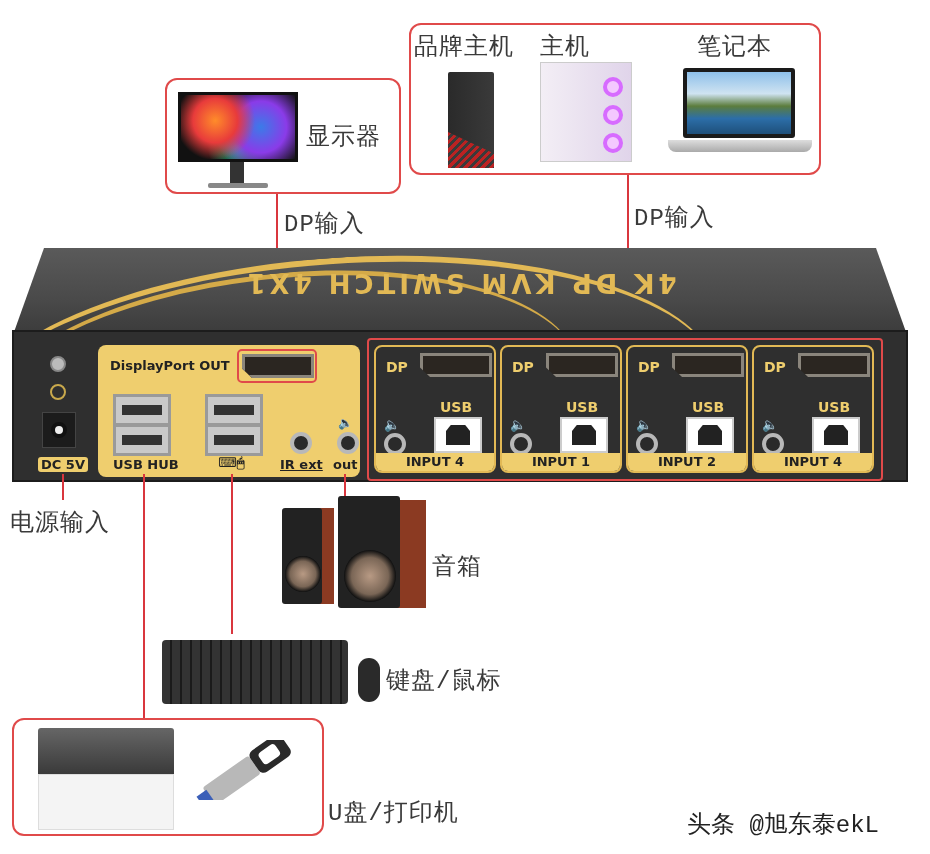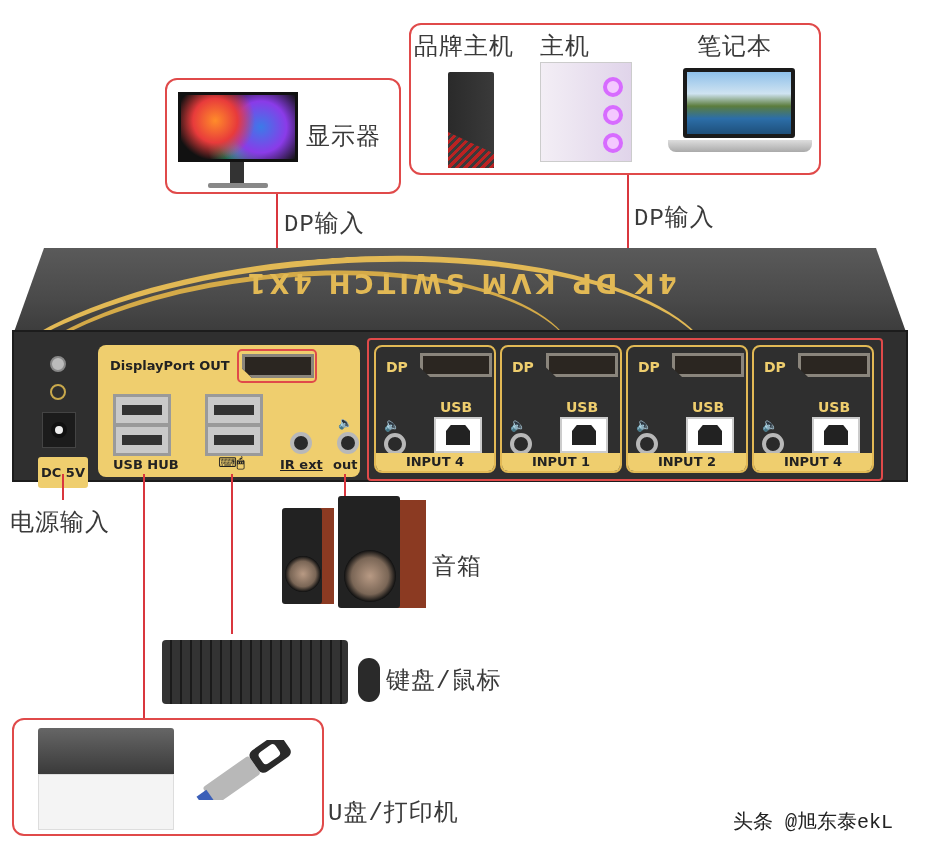--- a/index.html
+++ b/index.html
@@ -99,21 +99,21 @@
 <div class="dev-top"></div>
 <div class="dev-swoosh"></div>
 <div class="dev-title">4K DP KVM SWITCH 4X1</div>
 <div class="dev-front"></div>
 
 <div class="abs" style="left:50px;top:356px;width:16px;height:16px;border-radius:50%;background:#bbb;border:2px solid #888;"></div>
 <div class="abs" style="left:50px;top:384px;width:16px;height:16px;border-radius:50%;border:2px solid #c9a94c;"></div>
 <div class="abs" style="left:42px;top:412px;width:34px;height:36px;background:#1c1c1c;border:1px solid #444;">
   <div style="position:absolute;left:8px;top:9px;width:16px;height:16px;border-radius:50%;background:#eee;border:4px solid #111;"></div>
 </div>
-<div class="abs panel-txt" style="left:38px;top:457px;background:#efce6e;padding:8px 3px;border-radius:3px;">DC 5V</div>
+<div class="abs panel-txt" style="left:38px;top:457px;background:#efce6e;padding:0 3px;border-radius:3px;">DC 5V</div>
 
 <div class="gold-panel"></div>
 <div class="panel-txt" style="left:110px;top:358px;">DisplayPort OUT</div>
 <div class="redbox" style="left:237px;top:349px;width:80px;height:34px;border-radius:5px;"></div>
 <div class="dp-port" style="left:242px;top:354px;"></div>
 
 <div class="usb-a" style="left:113px;top:394px;"></div>
 <div class="usb-a" style="left:113px;top:424px;"></div>
 <div class="panel-txt" style="left:113px;top:457px;">USB HUB</div>
 
@@ -192,13 +192,13 @@
 <svg class="usbstick" viewBox="0 0 110 60">
   <g transform="rotate(-35 55 30)">
     <rect x="10" y="20" width="56" height="22" rx="3" fill="#b8b8b8"></rect>
     <rect x="66" y="18" width="38" height="26" rx="6" fill="#2a2a2a"></rect>
     <rect x="74" y="24" width="20" height="14" rx="4" fill="#fff"></rect>
     <rect x="0" y="24" width="12" height="14" fill="#3b5fb8"></rect>
   </g>
 </svg>
 <div class="lbl" style="left:328px;top:765px;margin-top:31px;">U盘/打印机</div>
 
-<div class="lbl lbl-sm" style="left:733px;top:808px;font-size:20px;color:#222;letter-spacing:0;">头条 @旭东泰ekL</div>
+<div class="lbl lbl-sm" style="left:687px;top:808px;font-size:24px;color:#222;letter-spacing:0;">头条 @旭东泰ekL</div>
 
 </body></html>

